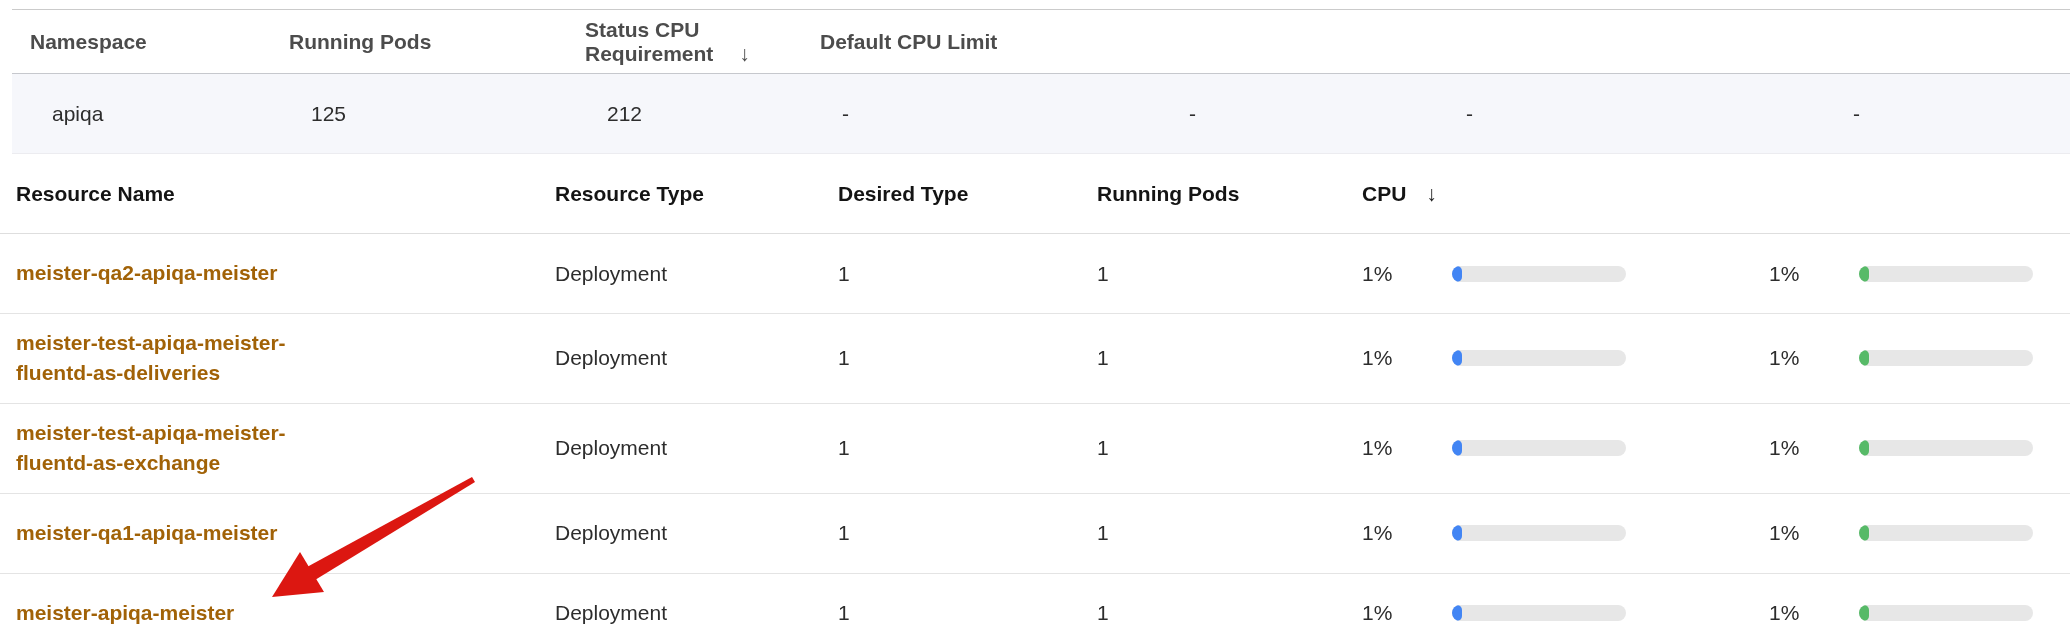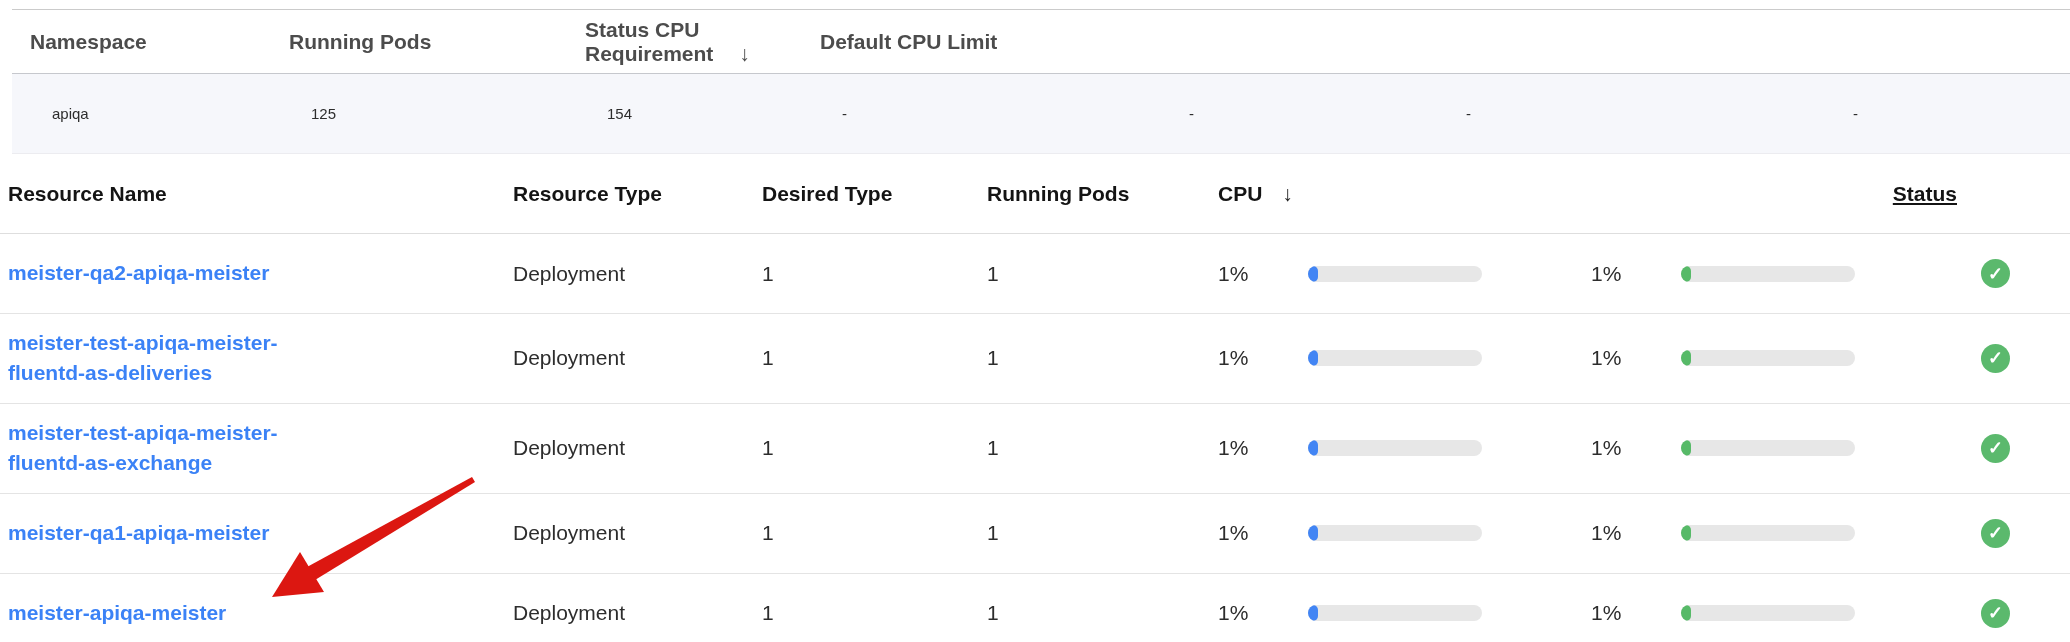--- a/index.html
+++ b/index.html
@@ -2,33 +2,33 @@
 <html><head>
 <meta charset="utf-8">
 <style>
   * { box-sizing: border-box; margin: 0; padding: 0; }
   html,body { background:#ffffff; }
   body { font-family:"Liberation Sans", sans-serif; color:#2d2d2d; }
   .page { position:relative; width:2070px; height:642px; background:#fff; overflow:hidden; padding-top:9px; }
 
   
   .t1-grid { display:grid; grid-template-columns:259px 296px 235px 347px 277px 387px 1fr; padding-left:18px; align-items:center;margin-left:12px; }
-  .t2-grid { display:grid; grid-template-columns:505px 249px 225px 231px 373px 384px 1fr; padding-left:8px; align-items:center; }
+  .t2-grid { display:grid; grid-template-columns:505px 249px 225px 231px 373px 384px 1fr; padding-left:16px; align-items:center;gap:34px; }
 
   
   .t1-header { height:64px; border-top:1px solid #cbcbcb; font-size:21px; font-weight:600; color:#4c4c4c; }
-  .t1-row { height:81px; background:#f6f7fb; border-top:1px solid #c6c8cd; border-bottom:1px solid #ececf0; font-size:15px; color:#2d2d2d;padding-left:40px; }
+  .t1-row { height:81px; background:#f6f7fb; border-top:1px solid #c6c8cd; border-bottom:1px solid #ececf0; font-size:21px; color:#2d2d2d;padding-left:40px; }
   .sort-arrow { display:inline-block; margin-left:26px; font-size:21px; color:#4c4c4c; font-weight:400; }
 
   
   .t2-header { height:80px; border-bottom:1px solid #dedede; font-size:21px; font-weight:700; color:#141414; }
   .t2-header .sort-arrow { margin-left:20px; color:#222; }
   .t2-row { min-height:80px; border-bottom:1px solid #e4e4e4; font-size:21px; color:#2d2d2d; }
   .t2-row .cell-name { padding:14px 0; }
-  a.res-link { color:#3b82f6; text-decoration:none; font-weight:600; display:inline-block; max-width:330px; line-height:1.45; }
+  a.res-link { color:#a16207; text-decoration:none; font-weight:600; display:inline-block; max-width:330px; line-height:1.45; }
   .cell-status { text-align:right; padding-right:18px;text-decoration:underline; }
 
   
   .meter-cell { display:flex; align-items:center; }
   .meter-label { width:70px; }
   .meter-track { width:174px; height:16px; background:#e7e7e7; border-radius:8px; margin-left:20px; overflow:hidden; position:relative; }
   .meter-fill { position:absolute; left:0; top:0; bottom:0; width:10px; border-radius:8px; }
   .meter-fill.cpu { background:#4285f4; }
   .meter-fill.mem { background:#57ba68; }
 
@@ -48,21 +48,21 @@
     <div>Running Pods</div>
     <div>
       <span>Status CPU Requirement</span><span class="sort-arrow">↓</span>
     </div>
     <div>Default CPU Limit</div>
   </div>
 
   <div class="t1-grid t1-row">
     <div>apiqa</div>
     <div>125</div>
-    <div>154</div>
+    <div>212</div>
     <div>-</div>
     <div>-</div>
     <div>-</div>
     <div>-</div>
   </div>
 
   <div class="t2-grid t2-header">
     <div>Resource Name</div>
     <div>Resource Type</div>
     <div>Desired Type</div>

